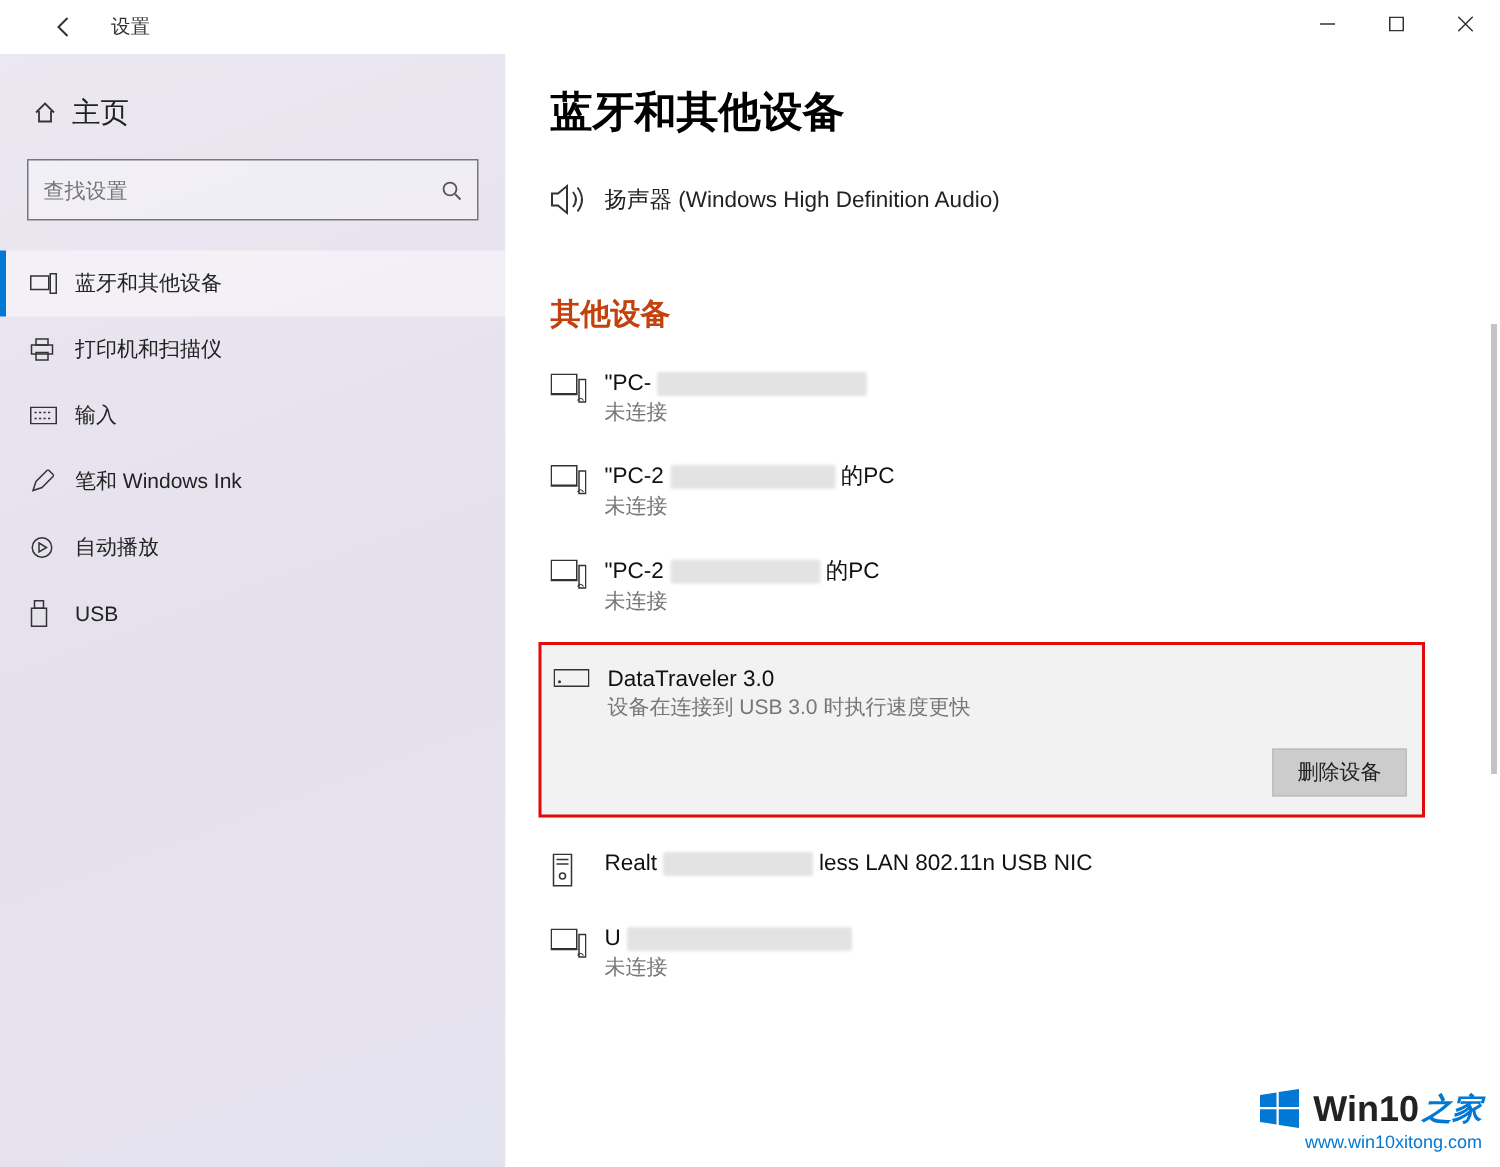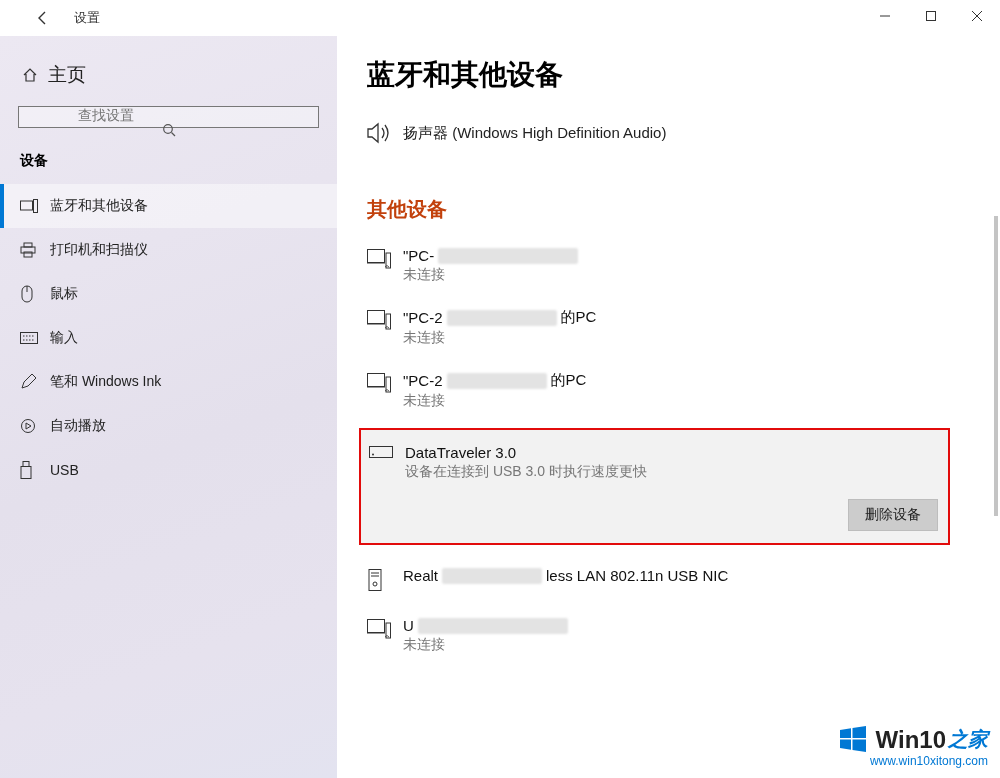--- a/index.html
+++ b/index.html
@@ -10,21 +10,21 @@
 .titlebar .back { width:46px; height:36px; display:flex; align-items:center; justify-content:center; color:#333; font-size:16px; }
 .titlebar .title { font-size:13px; color:#333; padding-left:8px; }
 .winctrls { position:absolute; right:0; top:0; display:flex; }
 .winctrls .btn { width:46px; height:32px; display:flex; align-items:center; justify-content:center; color:#333; font-size:10px; }
 
 
 .sidebar { position:absolute; left:0; top:36px; bottom:0; width:337px; background:linear-gradient(160deg,#ece8f2 0%,#e8e4ef 30%,#e4e0ec 55%,#e6e2ee 80%,#e3e3f0 100%); padding-top:20px; }
 .home-row { display:flex; align-items:center; padding:6px 22px 18px 22px; color:#222; }
 .home-row .icon { width:26px; font-size:16px; }
 .home-row .label { font-size:19px; }
-.search { margin:0 18px 20px 18px; height:22px; border:1px solid #777; background:rgba(255,255,255,0.35); display:flex; align-items:center; padding:0 10px;flex-direction:column; }
+.search { margin:0 18px 20px 18px; height:41px; border:1px solid #777; background:rgba(255,255,255,0.35); display:flex; align-items:center; padding:0 10px; }
 .search input { flex:1; border:none; background:transparent; font-size:14px; outline:none; color:#333; }
 .search .sicon { color:#555; font-size:14px; }
 .section-label { font-weight:700; font-size:14px; padding:4px 20px 14px 20px; color:#000; }
 .navitem { display:flex; align-items:center; height:44px; padding-left:20px; font-size:14px; color:#222; position:relative; }
 .navitem .nicon { width:30px; display:flex; justify-content:flex-start; }
 .navitem.active { background:rgba(255,255,255,0.45); }
 .navitem.active::before { content:""; position:absolute; left:0; top:0; bottom:0; width:4px; background:#0078d4; }
 
 
 .main { position:absolute; left:337px; right:0; top:36px; bottom:0; background:#fff; padding:20px 30px 0 30px; overflow:hidden; }
@@ -98,49 +98,39 @@
   </div>
   <div class="search">
     <input placeholder="查找设置" style="">
     <span class="sicon">
       <svg width="14" height="14" viewBox="0 0 14 14">
           <circle cx="6" cy="6" r="4.3" stroke="#555" stroke-width="1.2" fill="none"></circle>
           <line x1="9.5" y1="9.5" x2="13" y2="13" stroke="#555" stroke-width="1.2"></line>
         </svg>
     </span>
   </div>
-  <div class="section-label">设备</div>
 
   <div class="navitem active">
     <span class="nicon">
         <svg width="18" height="14" viewBox="0 0 18 14">
           <rect x="0.5" y="2" width="12" height="9" stroke="#333" fill="none"></rect>
           <rect x="13.5" y="0.5" width="4" height="13" stroke="#333" fill="none"></rect>
         </svg>
       </span>
     <span>蓝牙和其他设备</span>
   </div>
   <div class="navitem">
     <span class="nicon">
         <svg width="16" height="16" viewBox="0 0 16 16">
           <rect x="4" y="1" width="8" height="4" stroke="#333" fill="none"></rect>
           <rect x="1" y="5" width="14" height="6" stroke="#333" fill="none"></rect>
           <rect x="4" y="10" width="8" height="5" stroke="#333" fill="none"></rect>
         </svg>
       </span>
     <span>打印机和扫描仪</span>
-  </div>
-  <div class="navitem">
-    <span class="nicon">
-        <svg width="14" height="18" viewBox="0 0 14 18">
-          <rect x="2" y="1" width="10" height="16" rx="5" stroke="#333" fill="none"></rect>
-          <line x1="7" y1="1" x2="7" y2="7" stroke="#333"></line>
-        </svg>
-      </span>
-    <span>鼠标</span>
   </div>
   <div class="navitem">
     <span class="nicon">
         <svg width="18" height="12" viewBox="0 0 18 12">
           <rect x="0.5" y="0.5" width="17" height="11" stroke="#333" fill="none"></rect>
           <line x1="3" y1="4" x2="15" y2="4" stroke="#333" stroke-dasharray="1.5 1.5"></line>
           <line x1="3" y1="8" x2="15" y2="8" stroke="#333" stroke-dasharray="1.5 1.5"></line>
         </svg>
       </span>
     <span>输入</span>

